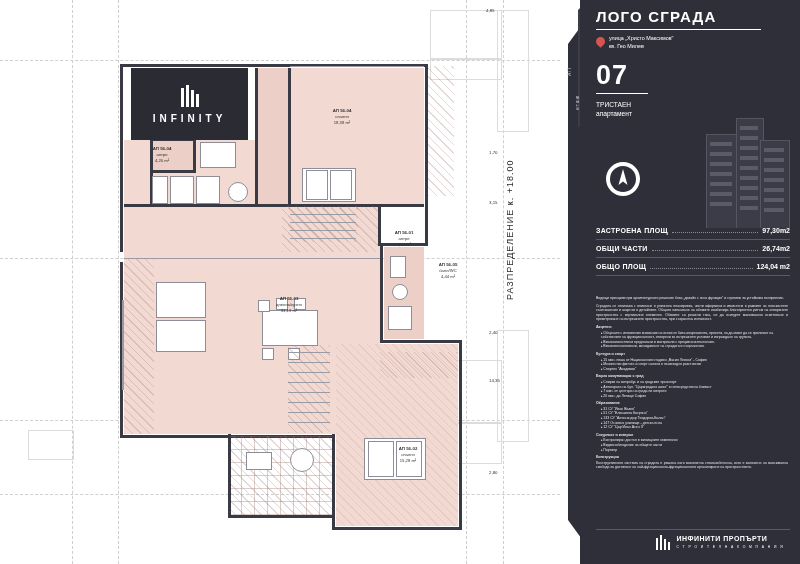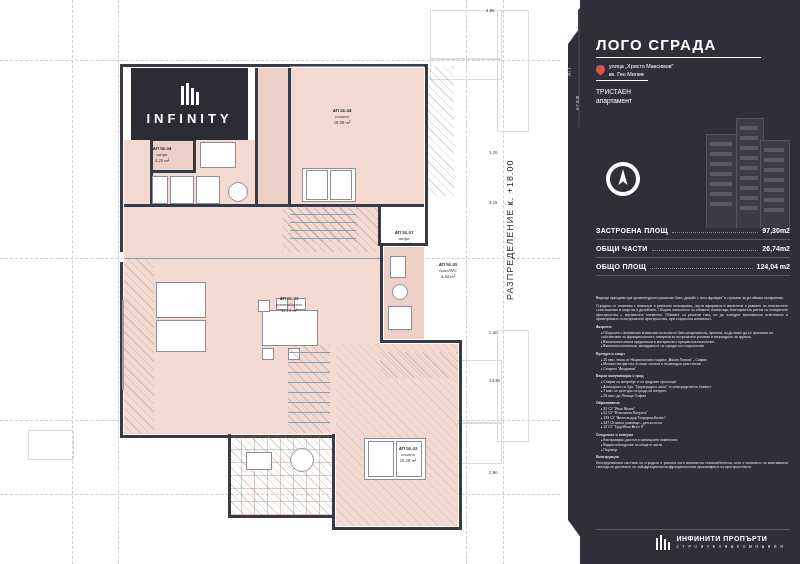--- a/index.html
+++ b/index.html
@@ -29,30 +29,30 @@
   .label .a{font-size:4.2px;display:block;}
   .furn{position:absolute;border:1px solid #8d8d97;background:transparent;}
   .furn.fill{background:#ffffff;}
   .furn.r{border-radius:50%;}
   .thinline{position:absolute;background:#9a9aa4;height:1px;}
 
   
   #logo-box{position:absolute;left:131px;top:68px;width:117px;height:72px;background:#2b2b33;
             display:flex;flex-direction:column;align-items:center;justify-content:center;gap:5px;}
   #logo-box .mark{width:20px;height:24px;display:block;}
-  #logo-box .txt{color:#ffffff;font-size:13px;letter-spacing:4px;font-weight:bold;}
+  #logo-box .txt{color:#ffffff;font-size:10px;letter-spacing:4px;font-weight:bold;}
 
   
   #vcap{position:absolute;left:505px;top:300px;transform-origin:left top;transform:rotate(-90deg);
         font-size:9px;letter-spacing:1px;color:#2b2b33;white-space:nowrap;}
 
   
   #panel{position:absolute;left:580px;top:0;width:220px;height:564px;background:#2f2f3a;color:#fff;}
   #panel-inner{position:absolute;left:16px;top:8px;right:10px;bottom:8px;}
-  .brand{font-size:15px;font-weight:bold;letter-spacing:1.2px;margin-top:28px;}
+  .brand{font-size:15px;font-weight:bold;letter-spacing:1.2px;}
   .brand-rule{height:1px;background:#ffffff;margin-top:4px;margin-bottom:5px;width:165px;}
   .addr{display:flex;gap:4px;align-items:flex-start;}
   .pin{width:9px;height:9px;border-radius:50% 50% 50% 0;background:#d9534f;transform:rotate(-45deg);
        margin-top:2px;flex:0 0 auto;}
   .addr .lines{font-size:5.4px;line-height:7.5px;}
   .numbig{font-size:27px;font-weight:bold;letter-spacing:1px;margin-top:10px;}
   .numline{height:1px;background:#ffffff;width:52px;margin:2px 0 6px;}
   .sub{font-size:6.6px;line-height:9px;}
   .numbig2{font-size:23px;font-weight:bold;margin-top:4px;}
 
@@ -288,20 +288,21 @@
       <div class="brand-rule"></div>
 
       <div class="addr">
         <div class="pin"></div>
         <div class="lines">
           <div>улица „Христо Максимов"</div>
           <div>кв. Гео Милев</div>
         </div>
       </div>
 
+      <div class="numbig">07</div>
       <div class="numline"></div>
       <div class="sub">ТРИСТАЕН</div>
       <div class="sub">апартамент</div>
 
       <div id="bldg">
         <div class="b" style="left:8px;top:34px;width:30px;height:94px;"></div>
         <div class="b" style="left:38px;top:18px;width:26px;height:110px;"></div>
         <div class="b" style="left:62px;top:40px;width:28px;height:88px;"></div>
         <div class="w" style="left:12px;top:42px;width:22px;height:4px;"></div>
         <div class="w" style="left:12px;top:52px;width:22px;height:4px;"></div>

